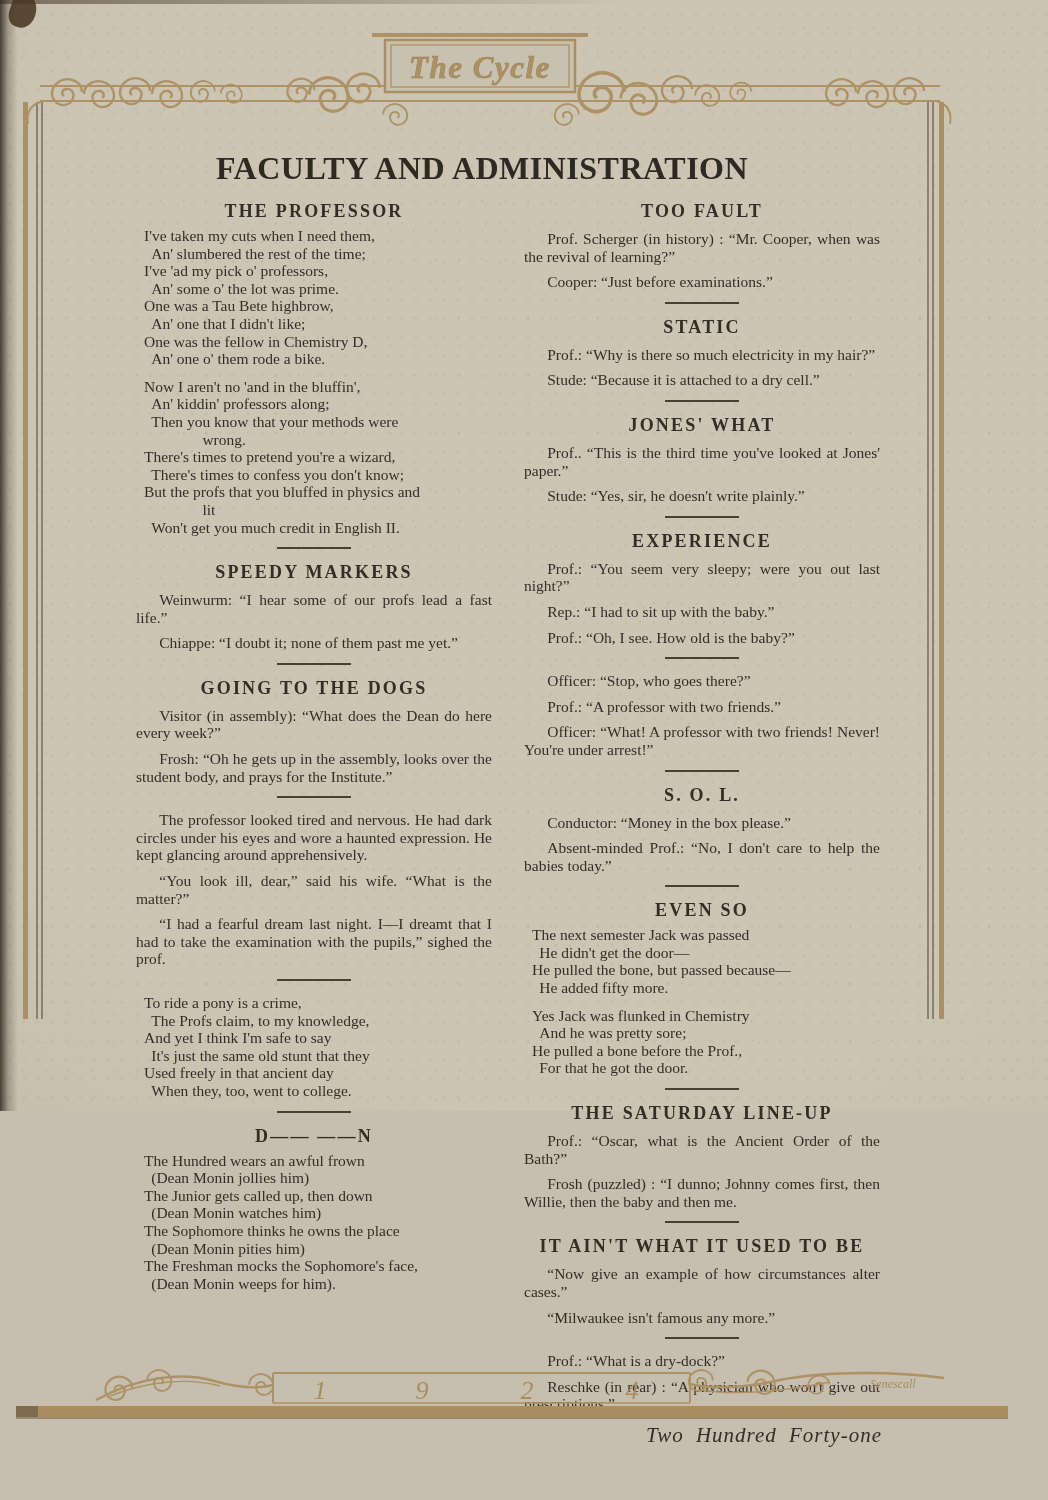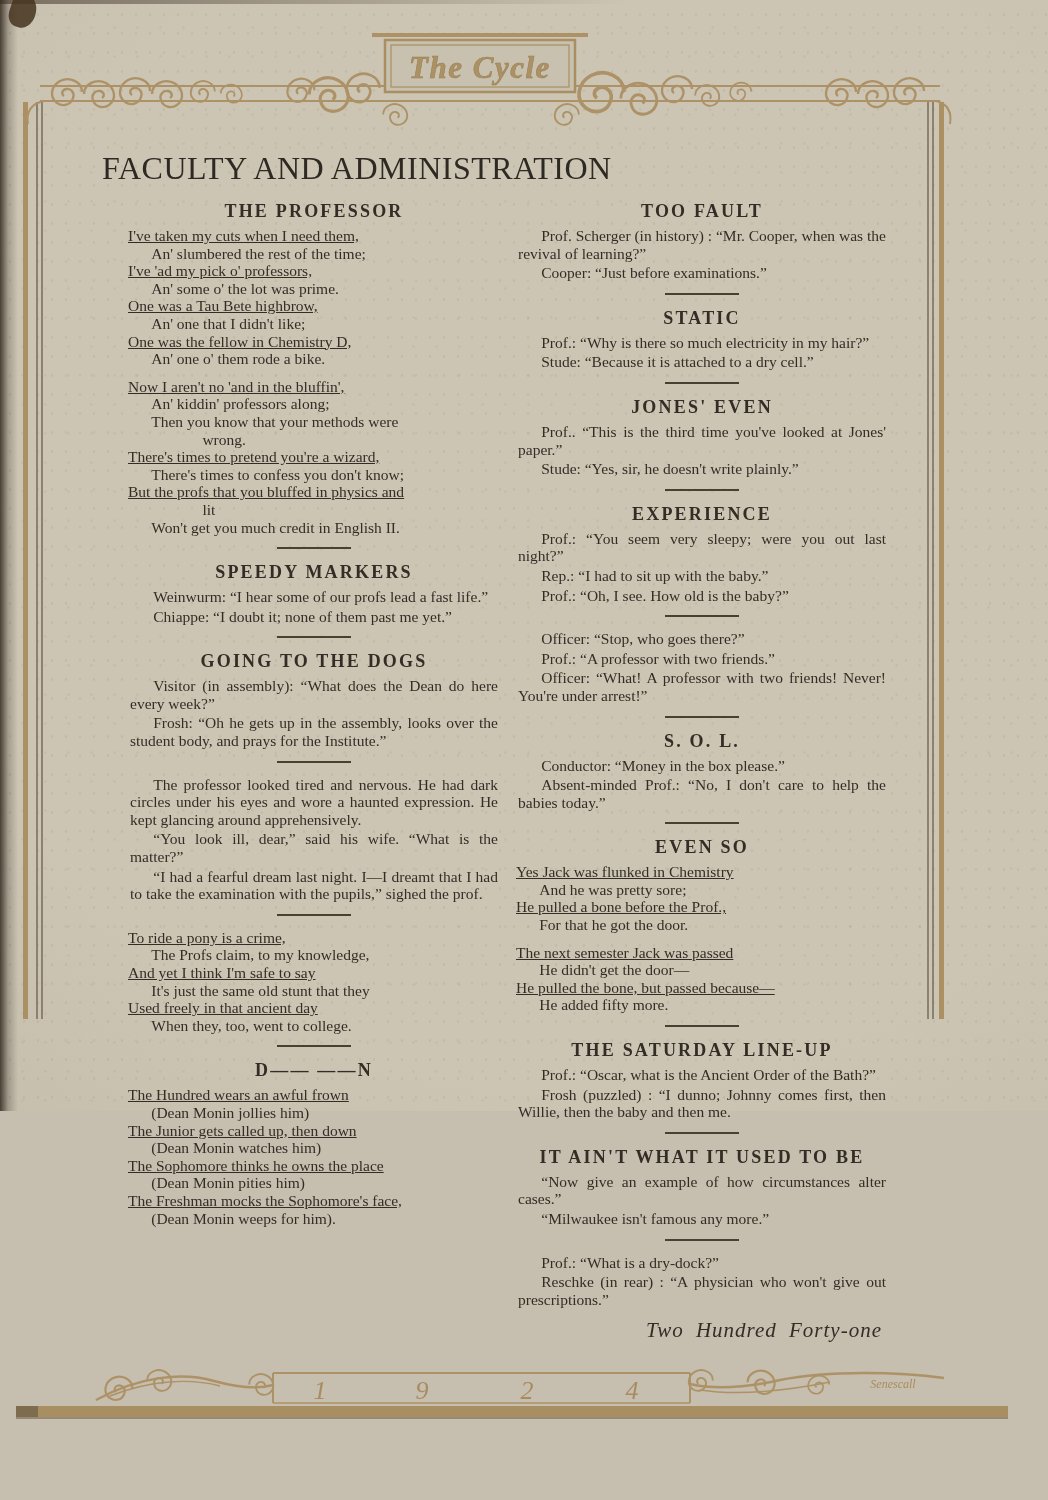--- a/index.html
+++ b/index.html
@@ -34,34 +34,34 @@
   .vl.r-thin1{left:927px;}
   .vl.r-thin2{left:932px;}
   .vl.r-thick{left:939px;}
 
   svg.ornament{position:absolute;left:0;}
   #top-ornament{top:0;}
   #bottom-ornament{top:1338px;}
 
   .content{position:absolute;left:128px;width:760px;top:150px;color:#332d26;}
   h1.page-title{
-    margin:0 0 14px 0;text-align:left;transform:translateX(-26px);
-    font-size:32px;font-weight:400;letter-spacing:.5px;color:#2e2922;
+    margin:0 0 14px 0;text-align:center;transform:translateX(-26px);
+    font-size:32px;font-weight:700;letter-spacing:.5px;color:#2e2922;
   }
   .columns{display:flex;gap:16px;}
   .col{width:372px;}
   .sec-head{
     margin:0 0 5px 0;text-align:center;font-size:18px;font-weight:600;
     letter-spacing:2.2px;color:#332d26;
   }
-  .para{margin:2px;text-align:justify;text-indent:1.5em;font-size:15.5px;line-height:17.6px;}
+  .para{margin:8px;text-align:justify;text-indent:1.5em;font-size:15.5px;line-height:17.6px;}
   .verse{font-size:15.5px;line-height:17.6px;}
   .verse + .verse{margin-top:10px;}
   .vline{white-space:normal;}
-  .vline.ind0{margin-left:0;text-decoration:underline;}
+  .vline.ind0{margin-left:16px;}
   .vline.ind1{margin-left:1.5em;}
   .vline.ind2{margin-left:4.8em;}
   .divider{width:74px;border-top:2px solid #484032;margin:11px auto 13px auto;}
   .page-number{margin-top:10px;text-align:right;padding-right:6px;
     font-style:italic;font-size:21px;letter-spacing:1px;word-spacing:6px;}
 </style>
 </head>
 <body>
 
 <div class="page">
@@ -196,21 +196,21 @@
             <p class="para">Cooper:  “Just before examinations.”</p>
           </section>
           <div class="divider"></div>
           <section class="joke-section">
             <h3 class="sec-head">STATIC</h3>
             <p class="para">Prof.:  “Why is there so much electricity in my hair?”</p>
             <p class="para">Stude:  “Because it is attached to a dry cell.”</p>
           </section>
           <div class="divider"></div>
           <section class="joke-section">
-            <h3 class="sec-head">JONES' EVEN</h3>
+            <h3 class="sec-head">JONES' WHAT</h3>
             <p class="para">Prof..  “This is the third time you've looked at Jones' paper.”</p>
             <p class="para">Stude: “Yes, sir, he doesn't write plainly.”</p>
           </section>
           <div class="divider"></div>
           <section class="joke-section">
             <h3 class="sec-head">EXPERIENCE</h3>
             <p class="para">Prof.:  “You seem very sleepy; were you out last night?”</p>
             <p class="para">Rep.:  “I had to sit up with the baby.”</p>
             <p class="para">Prof.:  “Oh, I see.  How old is the baby?”</p>
           </section>
@@ -223,30 +223,30 @@
           <div class="divider"></div>
           <section class="joke-section">
             <h3 class="sec-head">S. O. L.</h3>
             <p class="para">Conductor:  “Money in the box please.”</p>
             <p class="para">Absent-minded Prof.:  “No, I don't care to help the babies today.”</p>
           </section>
           <div class="divider"></div>
           <section class="joke-section">
             <h3 class="sec-head">EVEN SO</h3>
             <div class="verse">
+              <div class="vline ind0">The next semester Jack was passed</div>
+              <div class="vline ind1">He didn't get the door—</div>
+              <div class="vline ind0">He pulled the bone, but passed because—</div>
+              <div class="vline ind1">He added fifty more.</div>
+            </div>
+            <div class="verse">
               <div class="vline ind0">Yes Jack was flunked in Chemistry</div>
               <div class="vline ind1">And he was pretty sore;</div>
               <div class="vline ind0">He pulled a bone before the Prof.,</div>
               <div class="vline ind1">For that he got the door.</div>
-            </div>
-            <div class="verse">
-              <div class="vline ind0">The next semester Jack was passed</div>
-              <div class="vline ind1">He didn't get the door—</div>
-              <div class="vline ind0">He pulled the bone, but passed because—</div>
-              <div class="vline ind1">He added fifty more.</div>
             </div>
           </section>
           <div class="divider"></div>
           <section class="joke-section">
             <h3 class="sec-head">THE SATURDAY LINE-UP</h3>
             <p class="para">Prof.:  “Oscar, what is the Ancient Order of the Bath?”</p>
             <p class="para">Frosh (puzzled) : “I dunno; Johnny comes first, then Willie, then the baby and then me.</p>
           </section>
           <div class="divider"></div>
           <section class="joke-section">

